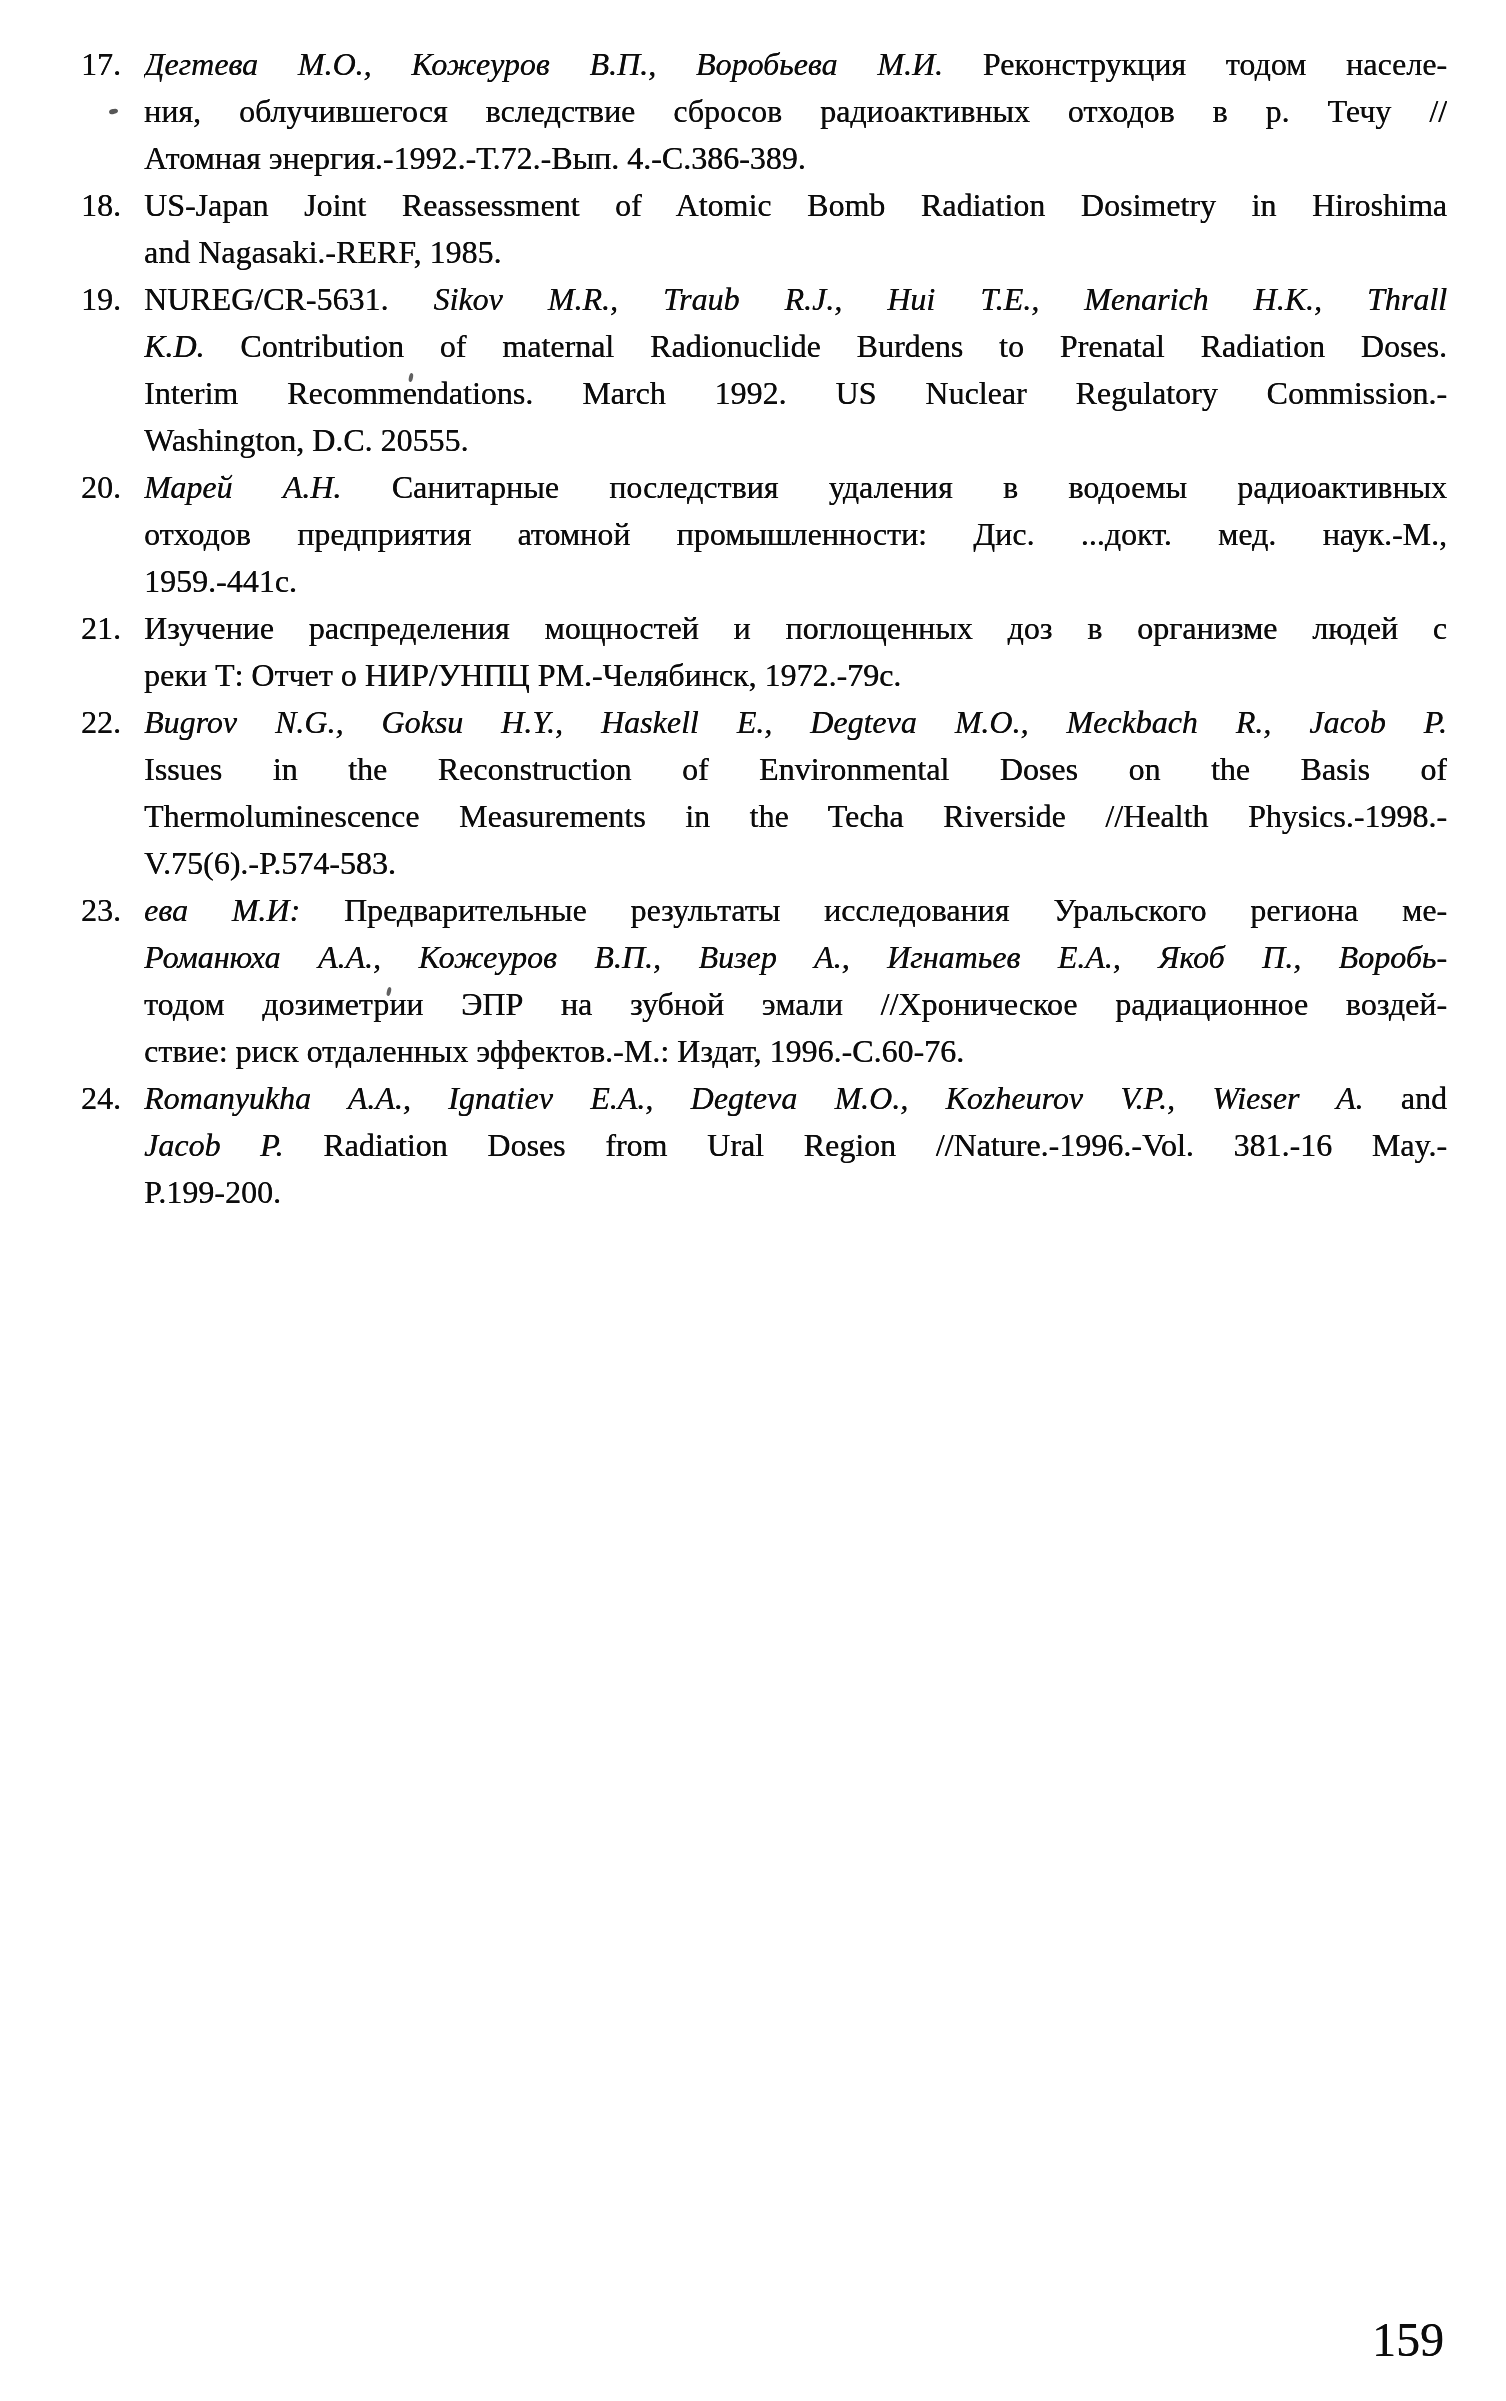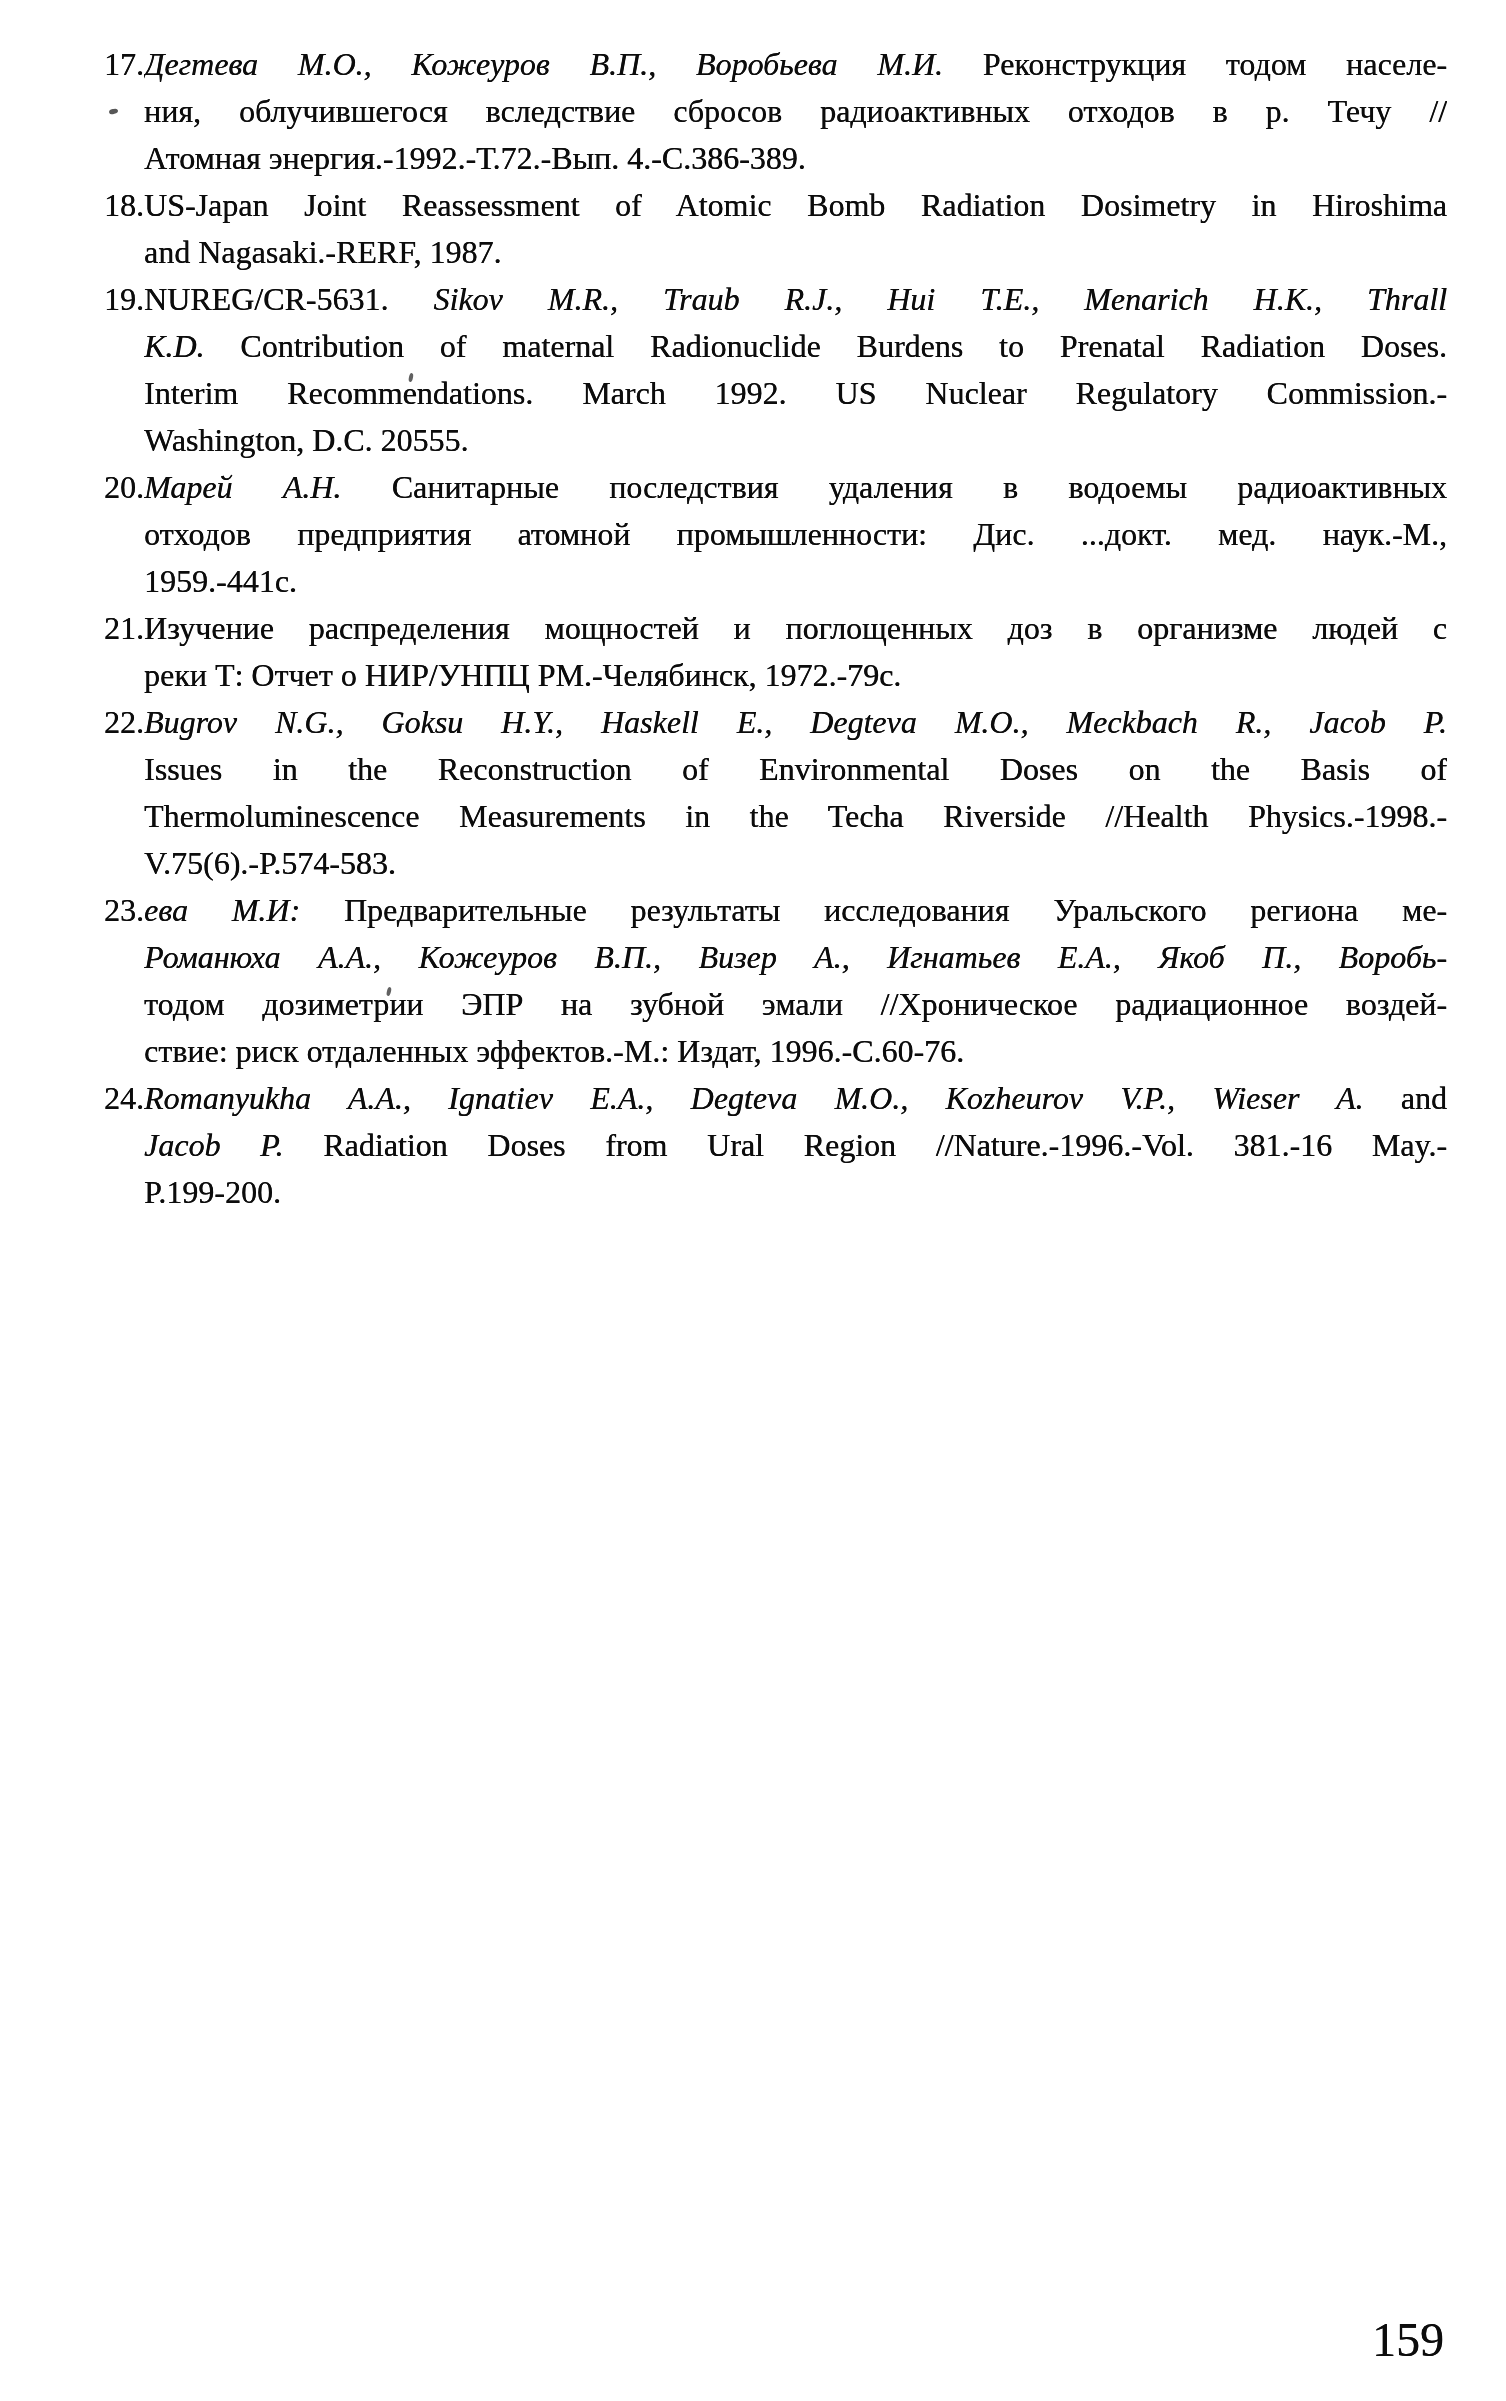--- a/index.html
+++ b/index.html
@@ -29,21 +29,21 @@
     position: relative;
   }
   .ref-num {
     position: absolute;
     left: 0;
     top: 0;
     width: 86px;
     height: 47px;
     line-height: 47px;
     font-size: 32px;
-    text-align: right;
+    text-align: center;
     text-shadow: 0.3px 0 0 currentColor;
   }
   .ref-body {
     margin-left: 86px;
   }
   .ref-line {
     height: 47px;
     line-height: 47px;
     font-size: 32px;
     overflow: hidden;
@@ -92,21 +92,21 @@
         <div class="ref-body">
           <div class="ref-line just"><span class="it">Дегтева М.О., Кожеуров В.П., Воробьева М.И.</span><span class="rm"> Реконструкция тодом населе-</span></div>
           <div class="ref-line just"><span class="rm">ния, облучившегося вследствие сбросов радиоактивных отходов в р. Течу //</span></div>
           <div class="ref-line"><span class="rm">Атомная энергия.-1992.-Т.72.-Вып. 4.-С.386-389.</span></div>
         </div>
       </div>
       <div class="ref-item">
         <div class="ref-num">18.</div>
         <div class="ref-body">
           <div class="ref-line just"><span class="rm">US-Japan Joint Reassessment of Atomic Bomb Radiation Dosimetry in Hiroshima</span></div>
-          <div class="ref-line"><span class="rm">and Nagasaki.-RERF, 1987.</span></div>
+          <div class="ref-line"><span class="rm">and Nagasaki.-RERF, 1985.</span></div>
         </div>
       </div>
       <div class="ref-item">
         <div class="ref-num">19.</div>
         <div class="ref-body">
           <div class="ref-line just"><span class="rm">NUREG/CR-5631. </span><span class="it">Sikov M.R., Traub R.J., Hui T.E., Menarich H.K., Thrall</span></div>
           <div class="ref-line just"><span class="it">K.D.</span><span class="rm"> Contribution of maternal Radionuclide Burdens to Prenatal Radiation Doses.</span></div>
           <div class="ref-line just"><span class="rm">Interim Recommendations. March 1992. US Nuclear Regulatory Commission.-</span></div>
           <div class="ref-line"><span class="rm">Washington, D.C. 20555.</span></div>
         </div>

